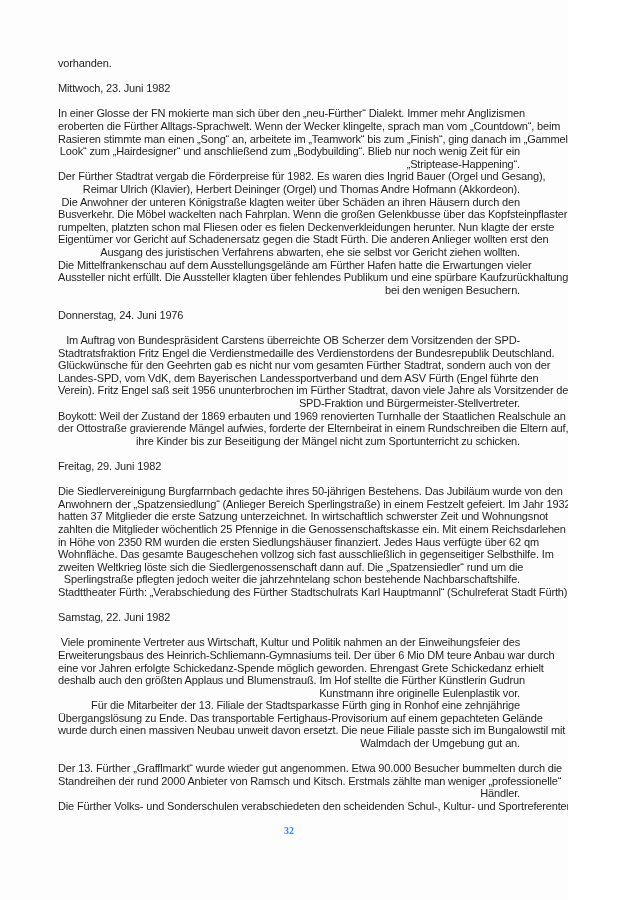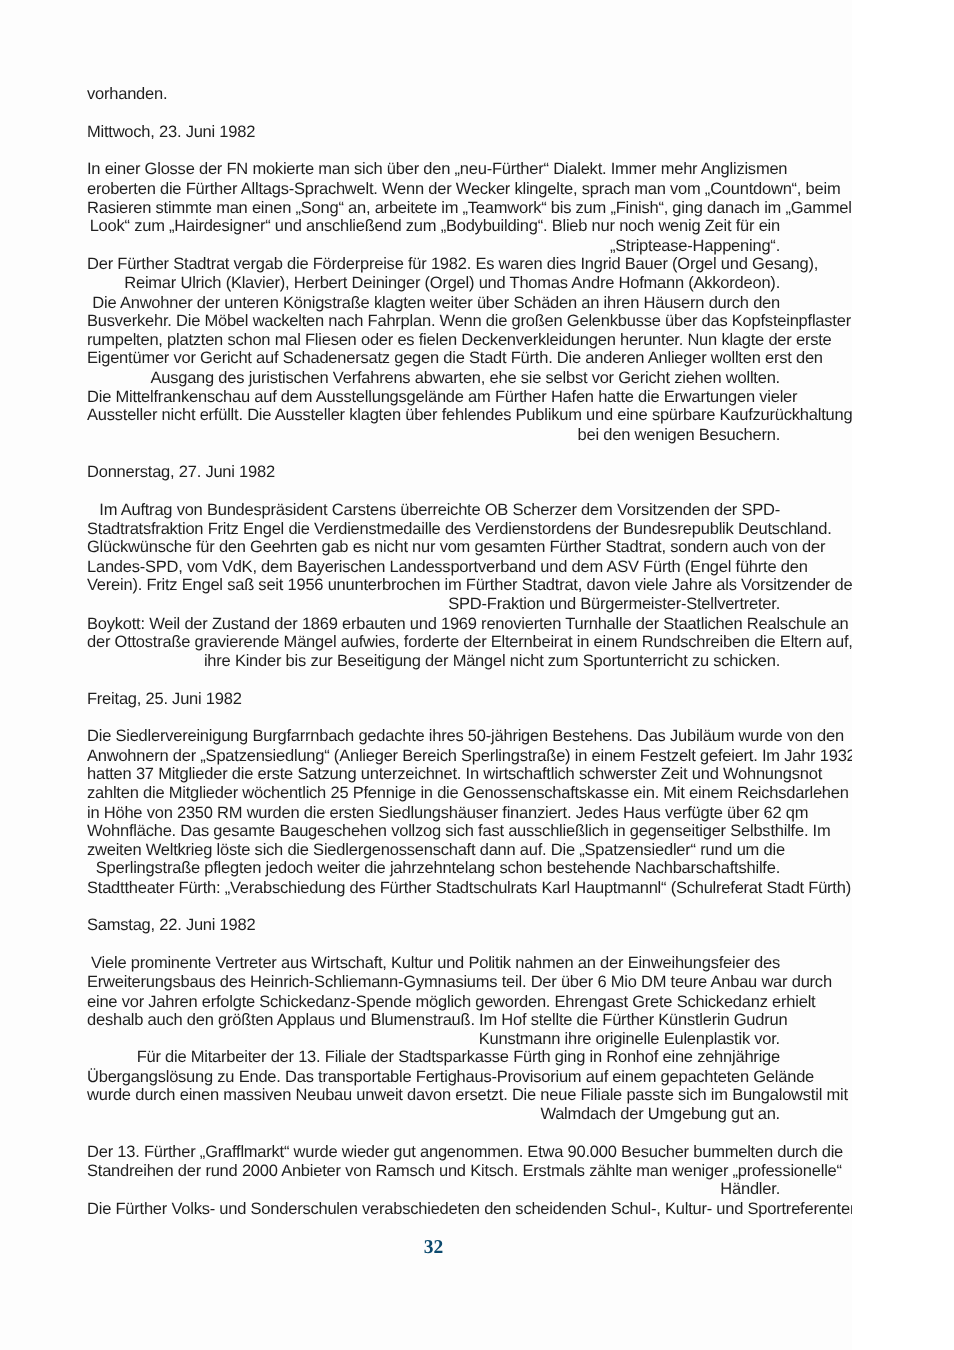--- a/index.html
+++ b/index.html
@@ -34,23 +34,23 @@
   }
   .entry-body {
     margin: 12.6px 0;
     white-space: pre;
     text-align: right;
   }
   .page-number {
     margin-top: 10px;
     text-align: center;
     font-family: "Liberation Serif", serif;
-    font-size: 13px;
+    font-size: 10px;
     letter-spacing: 0;
-    color: #0c4a6e;
+    color: #3b82f6;
     font-weight: bold;
   }
 </style>
 </head>
 <body>
 
 <div class="page">
 
   <p class="intro-line">vorhanden.</p>
 
@@ -67,34 +67,34 @@
 Busverkehr. Die Möbel wackelten nach Fahrplan. Wenn die großen Gelenkbusse über das Kopfsteinpflaster
 rumpelten, platzten schon mal Fliesen oder es fielen Deckenverkleidungen herunter. Nun klagte der erste
 Eigentümer vor Gericht auf Schadenersatz gegen die Stadt Fürth. Die anderen Anlieger wollten erst den
 Ausgang des juristischen Verfahrens abwarten, ehe sie selbst vor Gericht ziehen wollten.
 Die Mittelfrankenschau auf dem Ausstellungsgelände am Fürther Hafen hatte die Erwartungen vieler
 Aussteller nicht erfüllt. Die Aussteller klagten über fehlendes Publikum und eine spürbare Kaufzurückhaltung
 bei den wenigen Besuchern.</p>
   </section>
 
   <section>
-    <h2 class="entry-heading">Donnerstag, 27. Juni 1982</h2>
+    <h2 class="entry-heading">Donnerstag, 24. Juni 1976</h2>
     <p class="entry-body">Im Auftrag von Bundespräsident Carstens überreichte OB Scherzer dem Vorsitzenden der SPD-
 Stadtratsfraktion Fritz Engel die Verdienstmedaille des Verdienstordens der Bundesrepublik Deutschland.
 Glückwünsche für den Geehrten gab es nicht nur vom gesamten Fürther Stadtrat, sondern auch von der
 Landes-SPD, vom VdK, dem Bayerischen Landessportverband und dem ASV Fürth (Engel führte den
 Verein). Fritz Engel saß seit 1956 ununterbrochen im Fürther Stadtrat, davon viele Jahre als Vorsitzender der
 SPD-Fraktion und Bürgermeister-Stellvertreter.
 Boykott: Weil der Zustand der 1869 erbauten und 1969 renovierten Turnhalle der Staatlichen Realschule an
 der Ottostraße gravierende Mängel aufwies, forderte der Elternbeirat in einem Rundschreiben die Eltern auf,
 ihre Kinder bis zur Beseitigung der Mängel nicht zum Sportunterricht zu schicken.</p>
   </section>
 
   <section>
-    <h2 class="entry-heading">Freitag, 25. Juni 1982</h2>
+    <h2 class="entry-heading">Freitag, 29. Juni 1982</h2>
     <p class="entry-body">Die Siedlervereinigung Burgfarrnbach gedachte ihres 50-jährigen Bestehens. Das Jubiläum wurde von den
 Anwohnern der „Spatzensiedlung“ (Anlieger Bereich Sperlingstraße) in einem Festzelt gefeiert. Im Jahr 1932
 hatten 37 Mitglieder die erste Satzung unterzeichnet. In wirtschaftlich schwerster Zeit und Wohnungsnot
 zahlten die Mitglieder wöchentlich 25 Pfennige in die Genossenschaftskasse ein. Mit einem Reichsdarlehen
 in Höhe von 2350 RM wurden die ersten Siedlungshäuser finanziert. Jedes Haus verfügte über 62 qm
 Wohnfläche. Das gesamte Baugeschehen vollzog sich fast ausschließlich in gegenseitiger Selbsthilfe. Im
 zweiten Weltkrieg löste sich die Siedlergenossenschaft dann auf. Die „Spatzensiedler“ rund um die
 Sperlingstraße pflegten jedoch weiter die jahrzehntelang schon bestehende Nachbarschaftshilfe.
 Stadttheater Fürth: „Verabschiedung des Fürther Stadtschulrats Karl Hauptmannl“ (Schulreferat Stadt Fürth).</p>
   </section>

